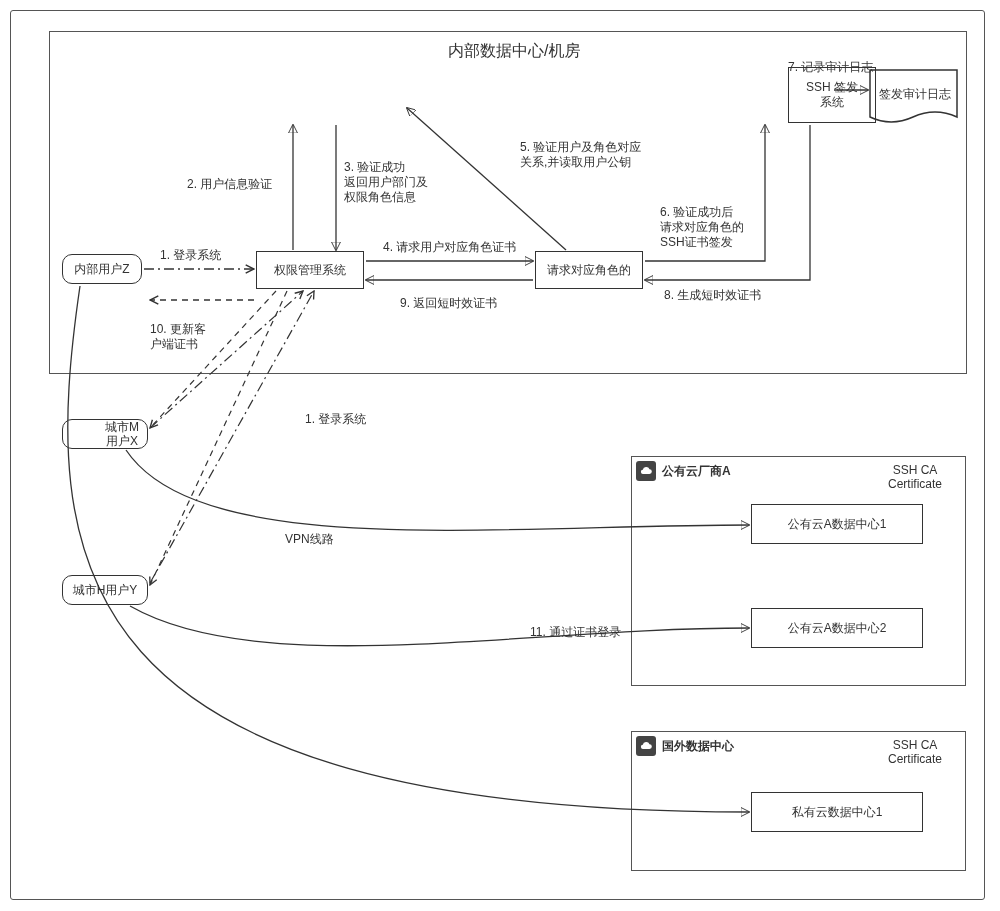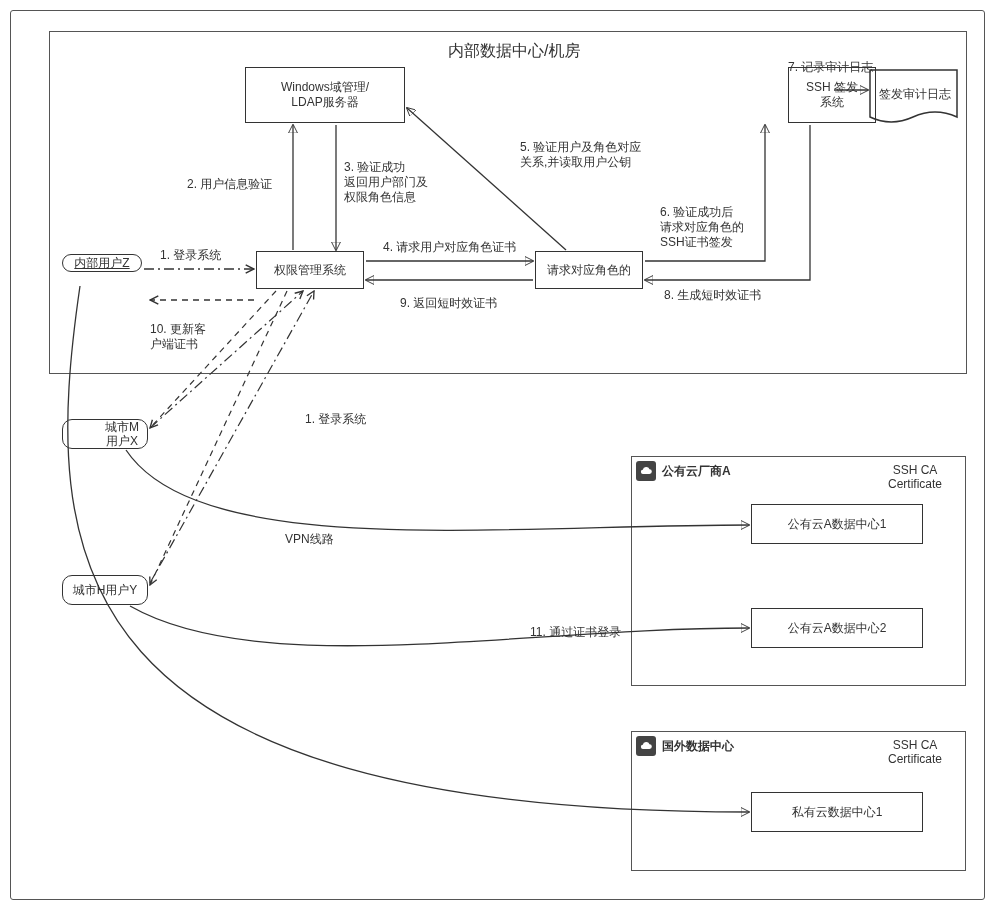--- a/index.html
+++ b/index.html
@@ -88,24 +88,20 @@
 </head>
 <body>
 
 <div class="canvas">
 
   <div class="outer-frame" style="left:10px; top:10px; width:975px; height:890px;"></div>
 
   <div class="zone" style="left:49px; top:31px; width:918px; height:343px;"></div>
   <div class="zone-title" style="left:448px; top:41px;">内部数据中心/机房</div>
 
-  <div class="box" style="left:245px; top:67px; width:160px; height:56px;">
-    <span style="white-space:pre;">Windows域管理/
-LDAP服务器</span>
-  </div>
 
   <div class="box" style="left:788px; top:67px; width:88px; height:56px;">
     <span style="white-space:pre;">SSH 签发
 系统</span>
   </div>
 
   <svg class="wires" style="z-index:0;">
     <path d="M 870 70
              L 957 70
              L 957 117
@@ -116,21 +112,21 @@
   <div class="doc-label" style="left:878px; top:86px; width:74px;">签发审计日志</div>
 
   <div class="box" style="left:256px; top:251px; width:108px; height:38px;">
     <span>权限管理系统</span>
   </div>
 
   <div class="box" style="left:535px; top:251px; width:108px; height:38px;">
     <span>请求对应角色的</span>
   </div>
 
-  <div class="pill" style="left:62px; top:254px; width:80px; height:18px;text-decoration:underline;">
+  <div class="pill" style="left:62px; top:254px; width:80px; height:30px;">
     <span>内部用户Z</span>
   </div>
   <div class="pill" style="left:62px; top:419px; width:86px; height:30px;padding-left:40px;">
     <span>城市M用户X</span>
   </div>
   <div class="pill" style="left:62px; top:575px; width:86px; height:30px;">
     <span>城市H用户Y</span>
   </div>
 
   <div class="zone" style="left:631px; top:456px; width:335px; height:230px;"></div>

